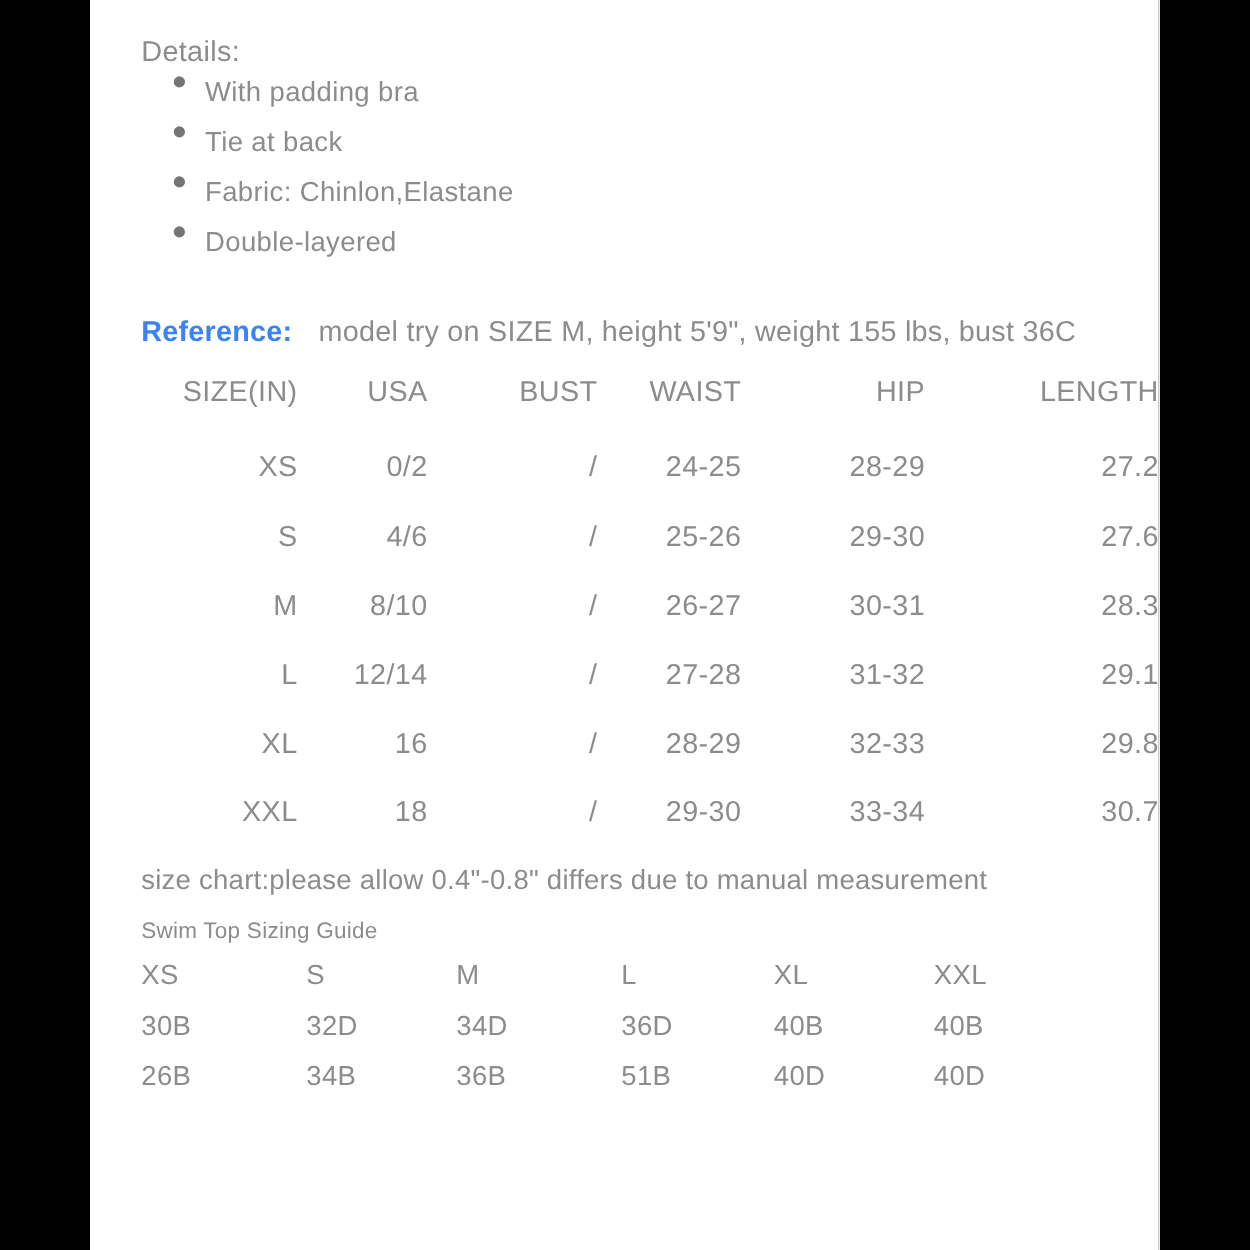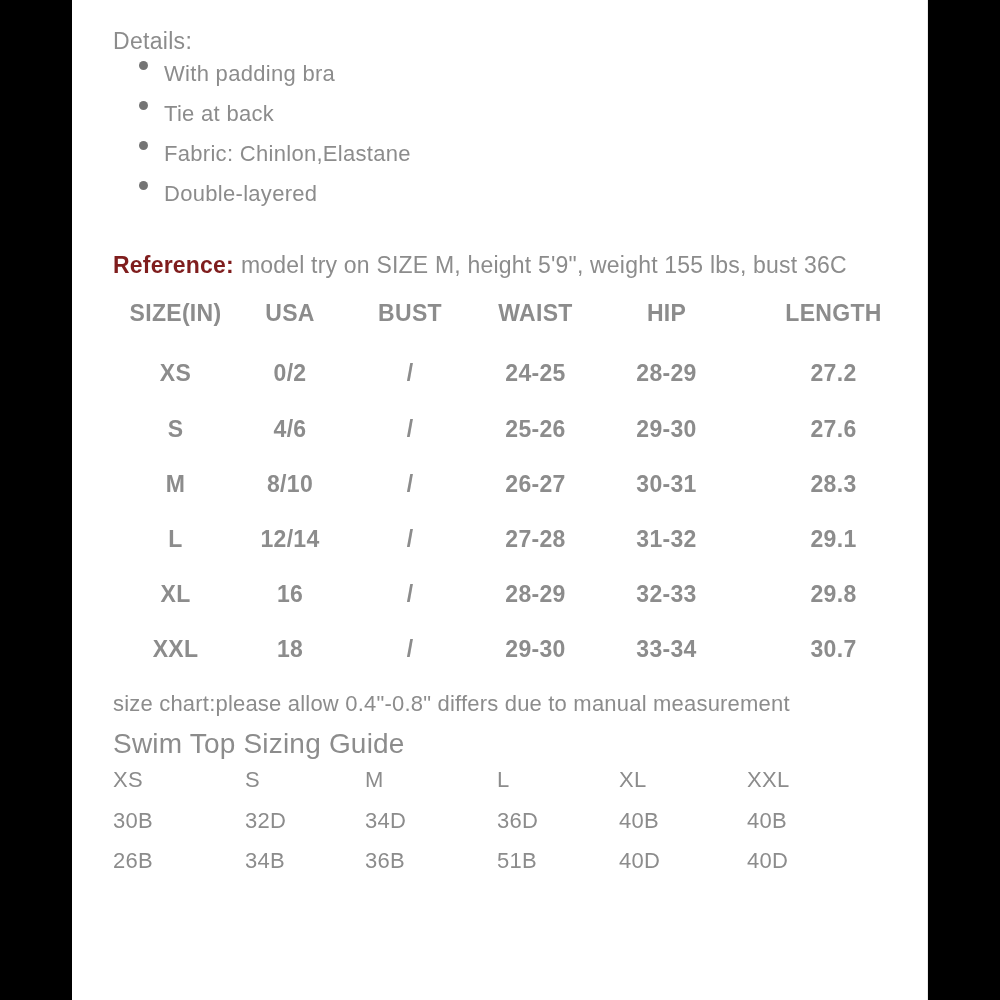--- a/index.html
+++ b/index.html
@@ -13,30 +13,30 @@
   .bar.right{left:927px;width:73px;border-left:1px solid #e9e9e9;box-sizing:border-box;}
   .content{
     position:absolute;left:72px;top:12px;width:855px;height:1000px;
     box-sizing:border-box;padding:16px 0 0 41px;background:#fff;
   }
   .heading{font-size:23px;line-height:27px;letter-spacing:.3px;}
   ul.details-list{list-style:none;margin:6px 0 0 0;padding:0;}
   ul.details-list li{display:flex;height:40px;font-size:22px;letter-spacing:.3px;}
   .dot{width:9px;height:9px;border-radius:50%;background:#757575;margin:0 16px 0 26px;flex:0 0 auto;}
   .reference{margin:31px 0 0 0;font-size:23px;line-height:27px;white-space:nowrap;letter-spacing:.2px;}
-  .ref-label{font-weight:700;color:#7f1d1d;margin-right:7px;}
+  .ref-label{font-weight:700;color:#3b82f6;margin-right:21px;}
   table{border-collapse:collapse;table-layout:fixed;}
   .t1{width:814px;margin-top:3px;font-size:23px;}
-  .t1 th,.t1 td{font-weight:700;text-align:center;vertical-align:middle;padding:0;letter-spacing:.3px;}
+  .t1 th,.t1 td{font-weight:400;text-align:right;vertical-align:middle;padding:0;letter-spacing:.3px;}
   .t1 th{height:62px;}
   .t1 td{height:55px;}
   .t1 tr.first td{height:58px;}
   .c1{width:125px}.c2{width:104px}.c3{width:136px}.c4{width:115px}.c5{width:147px}.c6{width:187px}
   .note{margin:14px 0 0 0;font-size:22px;line-height:26px;white-space:nowrap;letter-spacing:.2px;}
-  .guide-title{margin:14px 0 0 0;font-size:28px;line-height:26px;letter-spacing:.2px;}
+  .guide-title{margin:14px 0 0 0;font-size:18px;line-height:26px;letter-spacing:.2px;}
   .t2{width:814px;margin-top:2px;font-size:22px;}
   .t2 th,.t2 td{font-weight:400;text-align:left;vertical-align:middle;padding:0;height:40px;letter-spacing:.3px;}
   .t2 th{height:42px;}
   .g1{width:132px}.g2{width:120px}.g3{width:132px}.g4{width:122px}.g5{width:128px}.g6{width:180px}
 </style>
 </head>
 <body>
 
 <div class="bar left"></div>
 

